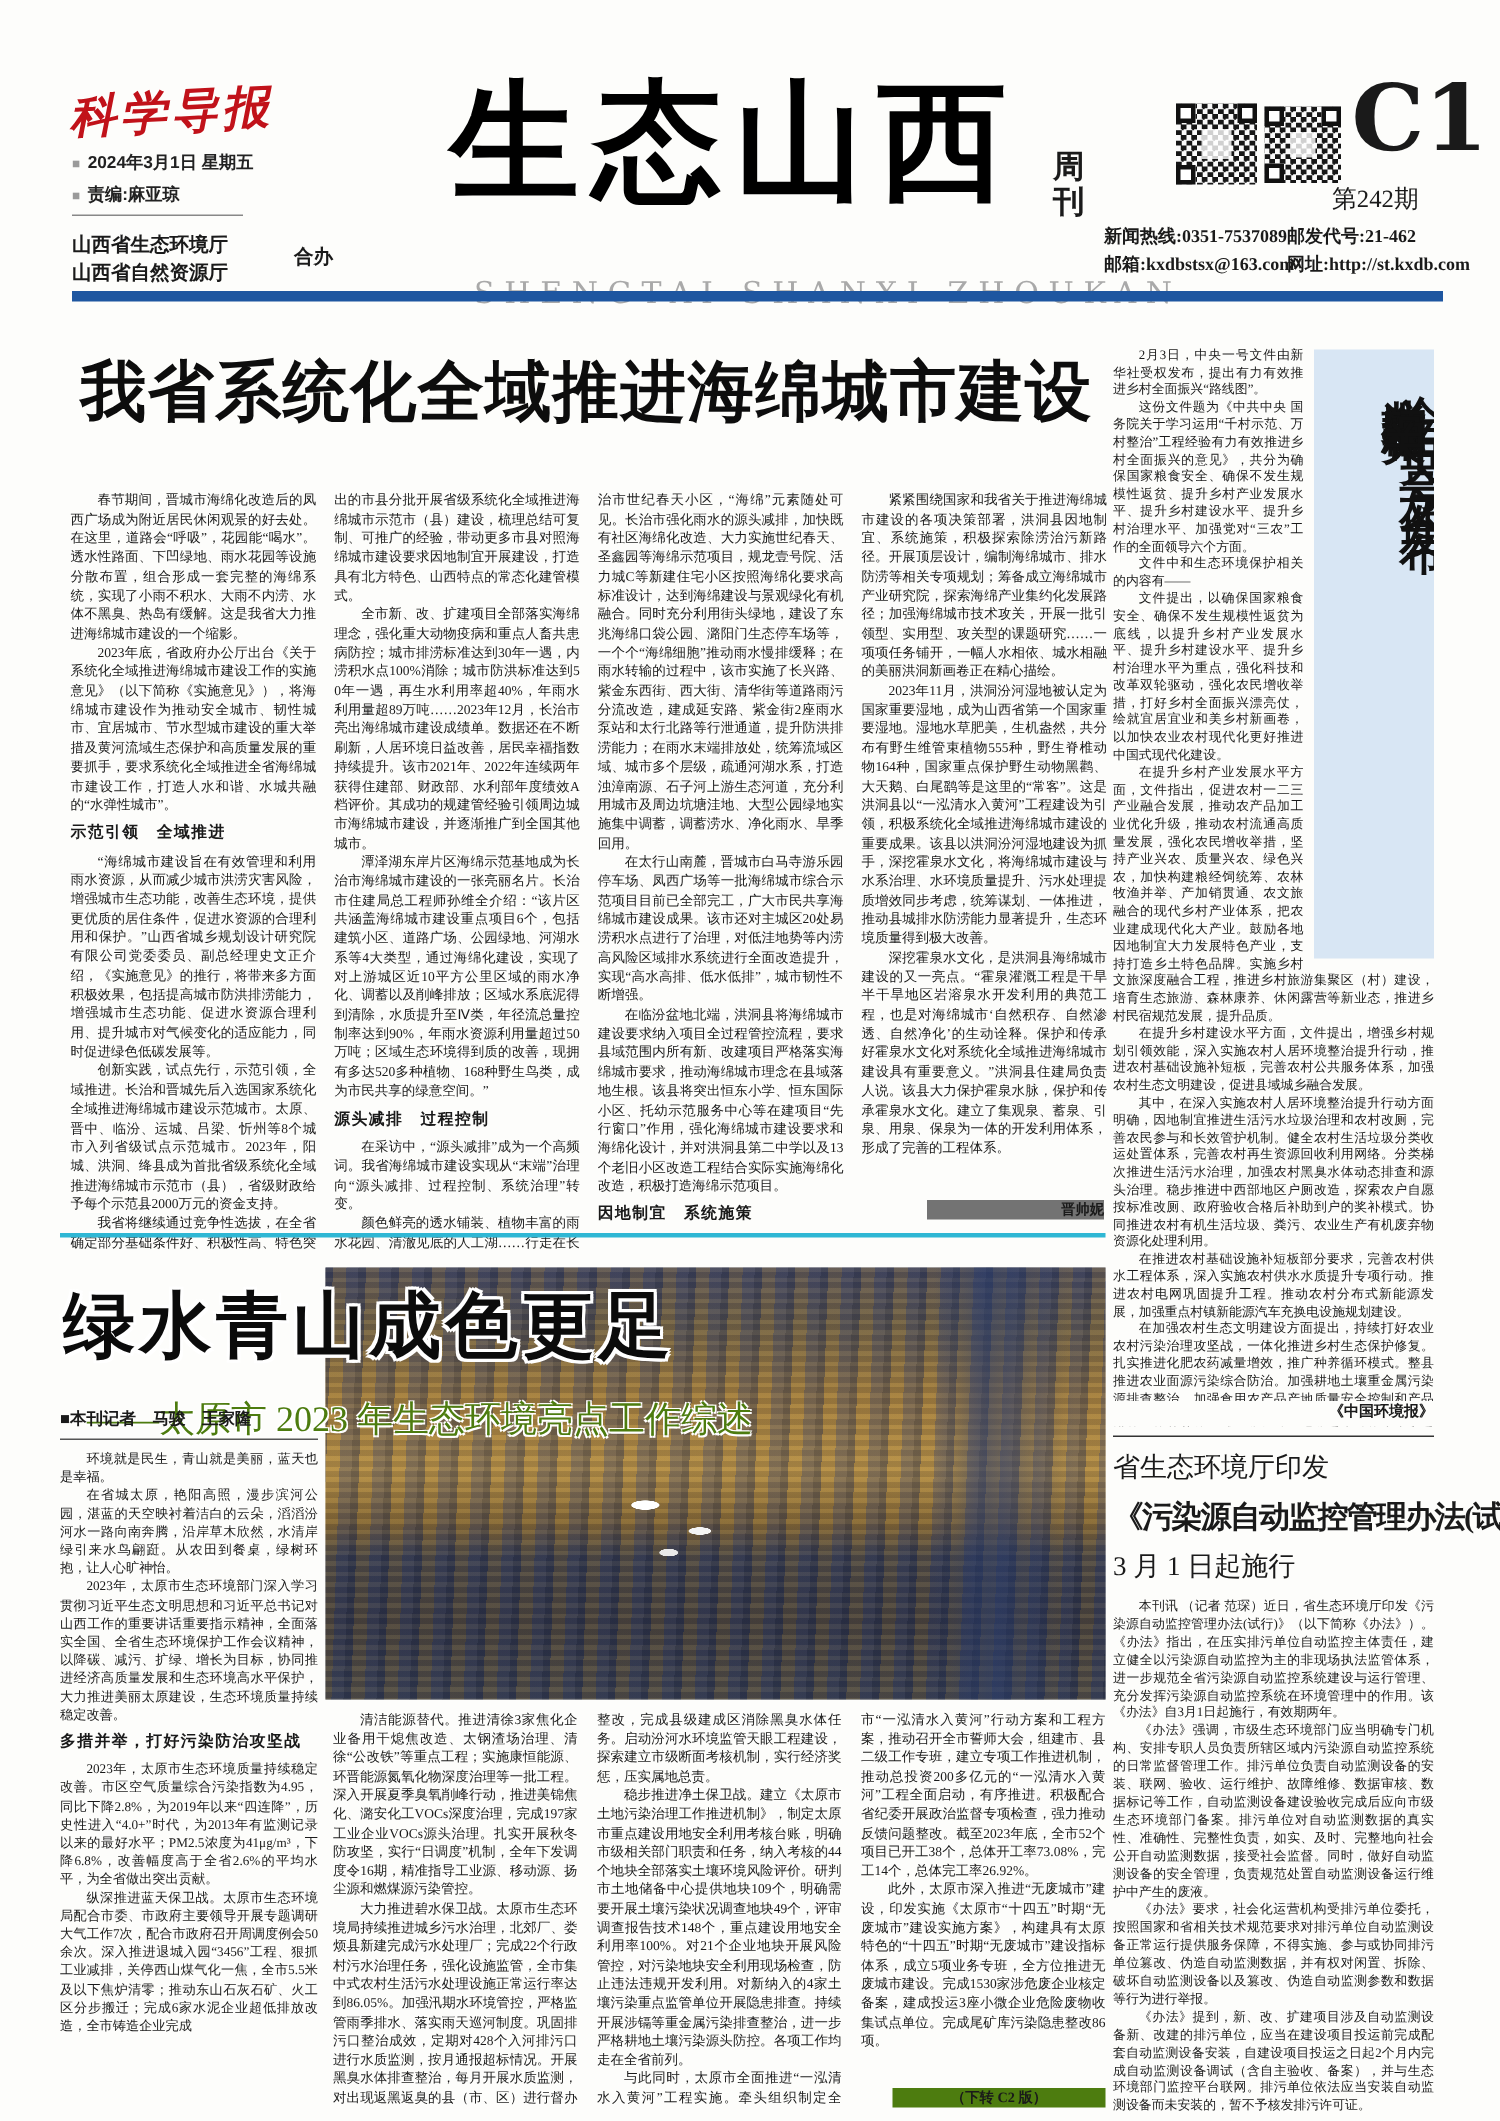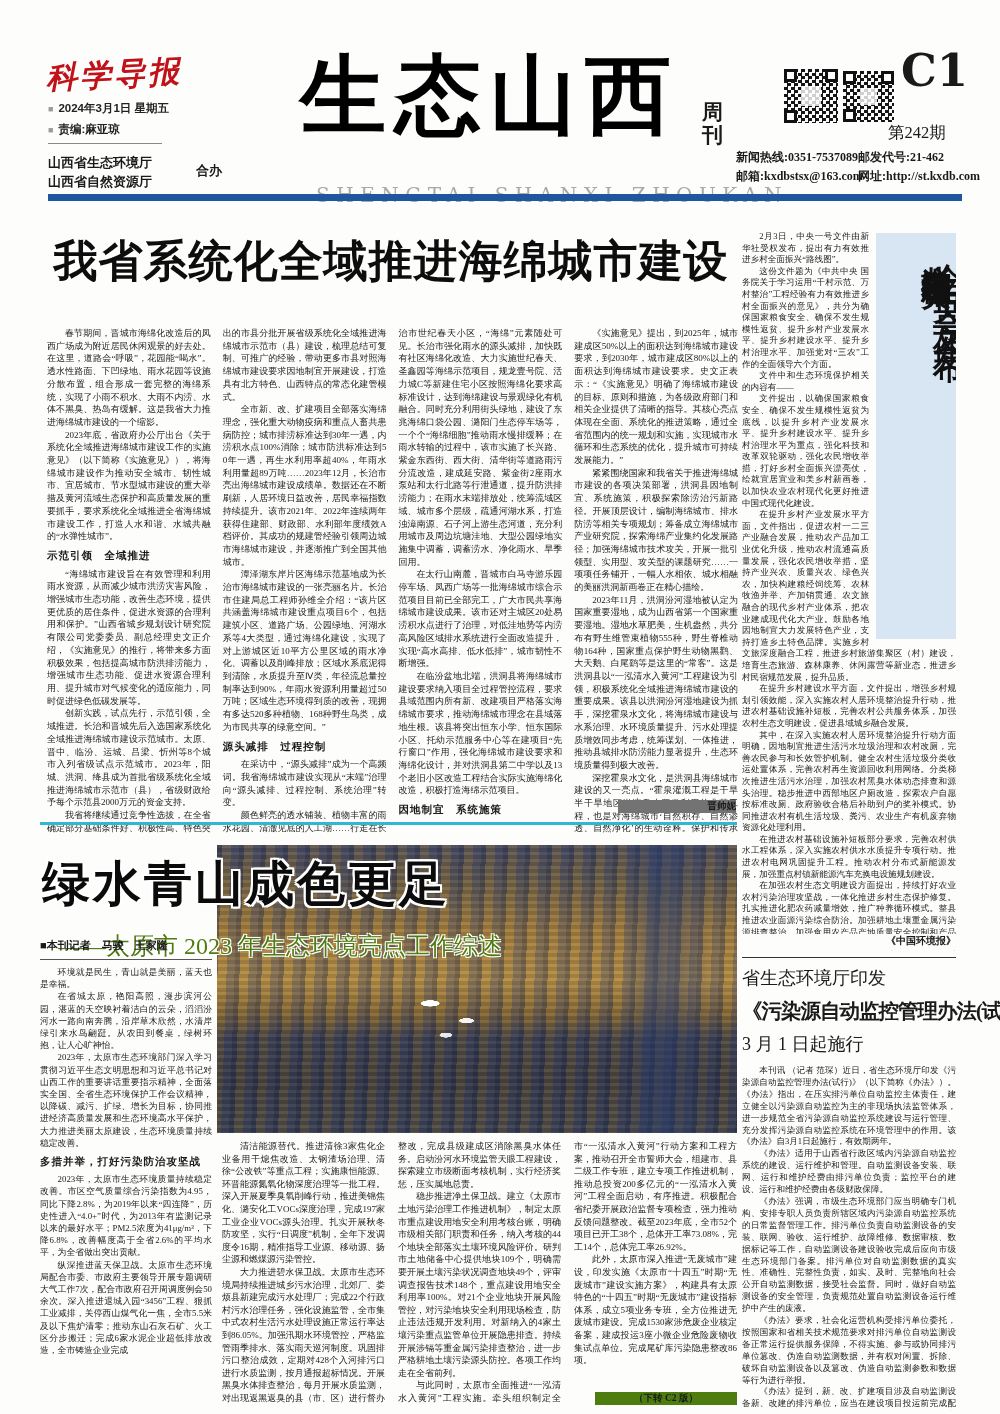--- a/index.html
+++ b/index.html
@@ -23,21 +23,21 @@
           font-family:"Liberation Sans",sans-serif;}
   #pinyin{left:316px;top:155px;font-size:20px;color:#a9a9a9;letter-spacing:6.5px;
           font-family:"DejaVu Serif",serif;margin-top:28px;}
   .qr{background:repeating-conic-gradient(#161616 0% 25%,#fafafa 0% 50%);background-size:7px 7px;}
   #qr1{left:784px;top:69px;width:54px;height:54px;}
   #qr2{left:843px;top:71px;width:51px;height:51px;}
   .fm{position:absolute;width:13px;height:13px;border:3px solid #111;background:#fff;box-sizing:border-box;}
   .fm-tl{top:0;left:0}.fm-tr{top:0;right:0}.fm-bl{bottom:0;left:0}
   .qr-core{position:absolute;inset:17px;background:rgba(255,255,255,.8);color:#2f7d32;
            font-size:8px;font-weight:bold;display:flex;align-items:center;justify-content:center;}
-  #page-code{left:901px;top:44px;font-size:45px;font-weight:bold;font-family:"DejaVu Serif",serif;}
+  #page-code{left:901px;top:44px;font-size:61px;font-weight:bold;font-family:"DejaVu Serif",serif;}
   #issue{left:888px;top:122px;font-size:16.5px;}
   .contact{font-size:12px;font-weight:bold;}
   #hotline{left:736px;top:149px;}#postal{left:858px;top:149px;}
   #email{left:736px;top:168px;}#website{left:858px;top:168px;}
   #blue-band{left:48px;top:194px;width:914px;height:7px;background:#1e56a0;}
 
   
   #main-headline{left:45px;top:232px;width:692px;text-align:center;font-size:44px;font-weight:900;
                  letter-spacing:1px;font-family:"Liberation Sans",sans-serif;color:#0d0d0d;}
   .flowbox{font-size:9px;line-height:12.7px;text-align:justify;word-break:break-all;overflow:hidden;}
@@ -140,21 +140,20 @@
     <div class="col-p">创新实践，试点先行，示范引领，全域推进。长治和晋城先后入选国家系统化全域推进海绵城市建设示范城市。太原、晋中、临汾、运城、吕梁、忻州等8个城市入列省级试点示范城市。2023年，阳城、洪洞、绛县成为首批省级系统化全域推进海绵城市示范市（县），省级财政给予每个示范县2000万元的资金支持。</div>
     <div class="col-p">我省将继续通过竞争性选拔，在全省确定部分基础条件好、积极性高、特色突出的市县分批开展省级系统化全域推进海绵城市示范市（县）建设，梳理总结可复制、可推广的经验，带动更多市县对照海绵城市建设要求因地制宜开展建设，打造具有北方特色、山西特点的常态化建管模式。</div>
     <div class="col-p">全市新、改、扩建项目全部落实海绵理念，强化重大动物疫病和重点人畜共患病防控；城市排涝标准达到30年一遇，内涝积水点100%消除；城市防洪标准达到50年一遇，再生水利用率超40%，年雨水利用量超89万吨……2023年12月，长治市亮出海绵城市建设成绩单。数据还在不断刷新，人居环境日益改善，居民幸福指数持续提升。该市2021年、2022年连续两年获得住建部、财政部、水利部年度绩效A档评价。其成功的规建管经验引领周边城市海绵城市建设，并逐渐推广到全国其他城市。</div>
     <div class="col-p">潭泽湖东岸片区海绵示范基地成为长治市海绵城市建设的一张亮丽名片。长治市住建局总工程师孙维全介绍：“该片区共涵盖海绵城市建设重点项目6个，包括建筑小区、道路广场、公园绿地、河湖水系等4大类型，通过海绵化建设，实现了对上游城区近10平方公里区域的雨水净化、调蓄以及削峰排放；区域水系底泥得到清除，水质提升至Ⅳ类，年径流总量控制率达到90%，年雨水资源利用量超过50万吨；区域生态环境得到质的改善，现拥有多达520多种植物、168种野生鸟类，成为市民共享的绿意空间。”</div>
     <div class="col-h">源头减排　过程控制</div>
     <div class="col-p">在采访中，“源头减排”成为一个高频词。我省海绵城市建设实现从“末端”治理向“源头减排、过程控制、系统治理”转变。</div>
     <div class="col-p">颜色鲜亮的透水铺装、植物丰富的雨水花园、清澈见底的人工湖……行走在长治市世纪春天小区，“海绵”元素随处可见。长治市强化雨水的源头减排，加快既有社区海绵化改造、大力实施世纪春天、圣鑫园等海绵示范项目，规龙壹号院、活力城C等新建住宅小区按照海绵化要求高标准设计，达到海绵建设与景观绿化有机融合。同时充分利用街头绿地，建设了东兆海绵口袋公园、潞阳门生态停车场等，一个个“海绵细胞”推动雨水慢排缓释；在雨水转输的过程中，该市实施了长兴路、紫金东西街、西大街、清华街等道路雨污分流改造，建成延安路、紫金街2座雨水泵站和太行北路等行泄通道，提升防洪排涝能力；在雨水末端排放处，统筹流域区域、城市多个层级，疏通河湖水系，打造浊漳南源、石子河上游生态河道，充分利用城市及周边坑塘洼地、大型公园绿地实施集中调蓄，调蓄涝水、净化雨水、旱季回用。</div>
     <div class="col-p">在太行山南麓，晋城市白马寺游乐园停车场、凤西广场等一批海绵城市综合示范项目目前已全部完工，广大市民共享海绵城市建设成果。该市还对主城区20处易涝积水点进行了治理，对低洼地势等内涝高风险区域排水系统进行全面改造提升，实现“高水高排、低水低排”，城市韧性不断增强。</div>
     <div class="col-p">在临汾盆地北端，洪洞县将海绵城市建设要求纳入项目全过程管控流程，要求县域范围内所有新、改建项目严格落实海绵城市要求，推动海绵城市理念在县域落地生根。该县将突出恒东小学、恒东国际小区、托幼示范服务中心等在建项目“先行窗口”作用，强化海绵城市建设要求和海绵化设计，并对洪洞县第二中学以及13个老旧小区改造工程结合实际实施海绵化改造，积极打造海绵示范项目。</div>
     <div class="col-h">因地制宜　系统施策</div>
-    <div class="col-p">《实施意见》提出，到2025年，城市建成区50%以上的面积达到海绵城市建设要求，到2030年，城市建成区80%以上的面积达到海绵城市建设要求。史文正表示：“《实施意见》明确了海绵城市建设的目标、原则和措施，为各级政府部门和相关企业提供了清晰的指导。其核心亮点体现在全面、系统化的推进策略，通过全省范围内的统一规划和实施，实现城市水循环和生态系统的优化，提升城市可持续发展能力。”</div>
     <div class="col-p">紧紧围绕国家和我省关于推进海绵城市建设的各项决策部署，洪洞县因地制宜、系统施策，积极探索除涝治污新路径。开展顶层设计，编制海绵城市、排水防涝等相关专项规划；筹备成立海绵城市产业研究院，探索海绵产业集约化发展路径；加强海绵城市技术攻关，开展一批引领型、实用型、攻关型的课题研究……一项项任务铺开，一幅人水相依、城水相融的美丽洪洞新画卷正在精心描绘。</div>
     <div class="col-p">2023年11月，洪洞汾河湿地被认定为国家重要湿地，成为山西省第一个国家重要湿地。湿地水草肥美，生机盎然，共分布有野生维管束植物555种，野生脊椎动物164种，国家重点保护野生动物黑鹳、大天鹅、白尾鹞等是这里的“常客”。这是洪洞县以“一泓清水入黄河”工程建设为引领，积极系统化全域推进海绵城市建设的重要成果。该县以洪洞汾河湿地建设为抓手，深挖霍泉水文化，将海绵城市建设与水系治理、水环境质量提升、污水处理提质增效同步考虑，统筹谋划、一体推进，推动县城排水防涝能力显著提升，生态环境质量得到极大改善。</div>
     <div class="col-p">深挖霍泉水文化，是洪洞县海绵城市建设的又一亮点。“霍泉灌溉工程是干旱半干旱地区岩溶泉水开发利用的典范工程，也是对海绵城市‘自然积存、自然渗透、自然净化’的生动诠释。保护和传承好霍泉水文化对系统化全域推进海绵城市建设具有重要意义。”洪洞县住建局负责人说。该县大力保护霍泉水脉，保护和传承霍泉水文化。建立了集观泉、蓄泉、引泉、用泉、保泉为一体的开发利用体系，形成了完善的工程体系。</div>
   </div>
 <div class="abs" id="main-author">晋帅妮</div>
 
 <div class="abs flowbox" id="sidebar1">
   <div id="vert-box">
     <div class="vh" id="vh1">今年中央一号文件发布</div>
     <div class="vh" id="vh2">这些内容与生态环保相关</div>
@@ -173,21 +172,20 @@
 </div>
 <div class="abs" id="sidebar1-source">《中国环境报》</div>
 <div class="abs" id="notice-rule"></div>
 
 <div class="abs" id="notice">
   <div id="notice-h1">省生态环境厅印发</div>
   <div id="notice-h2">《污染源自动监控管理办法(试行)》</div>
   <div id="notice-h3">3 月 1 日起施行</div>
   <div class="flowbox" id="notice-body">
       <div class="col-p">本刊讯 （记者 范琛）近日，省生态环境厅印发《污染源自动监控管理办法(试行)》（以下简称《办法》）。《办法》指出，在压实排污单位自动监控主体责任，建立健全以污染源自动监控为主的非现场执法监管体系，进一步规范全省污染源自动监控系统建设与运行管理、充分发挥污染源自动监控系统在环境管理中的作用。该《办法》自3月1日起施行，有效期两年。</div>
-      <div class="col-p">《办法》适用于山西省行政区域内污染源自动监控系统的建设、运行维护和管理。自动监测设备安装、联网、运行和维护经费由排污单位负责；监控平台的建设、运行和维护经费由各级财政保障。</div>
       <div class="col-p">《办法》强调，市级生态环境部门应当明确专门机构、安排专职人员负责所辖区域内污染源自动监控系统的日常监督管理工作。排污单位负责自动监测设备的安装、联网、验收、运行维护、故障维修、数据审核、数据标记等工作，自动监测设备建设验收完成后应向市级生态环境部门备案。排污单位对自动监测数据的真实性、准确性、完整性负责，如实、及时、完整地向社会公开自动监测数据，接受社会监督。同时，做好自动监测设备的安全管理，负责规范处置自动监测设备运行维护中产生的废液。</div>
       <div class="col-p">《办法》要求，社会化运营机构受排污单位委托，按照国家和省相关技术规范要求对排污单位自动监测设备正常运行提供服务保障，不得实施、参与或协同排污单位篡改、伪造自动监测数据，并有权对闲置、拆除、破坏自动监测设备以及篡改、伪造自动监测参数和数据等行为进行举报。</div>
       <div class="col-p">《办法》提到，新、改、扩建项目涉及自动监测设备新、改建的排污单位，应当在建设项目投运前完成配套自动监测设备安装，自建设项目投运之日起2个月内完成自动监测设备调试（含自主验收、备案），并与生态环境部门监控平台联网。排污单位依法应当安装自动监测设备而未安装的，暂不予核发排污许可证。</div>
     </div>
 </div>
 
 <div class="abs" id="cyan-line"></div>
 <div class="abs" id="photo"></div>
 <div class="abs" id="f-headline">绿水青山成色更足</div>
 <div class="abs" id="f-subtitle">——太原市 2023 年生态环境亮点工作综述</div>

